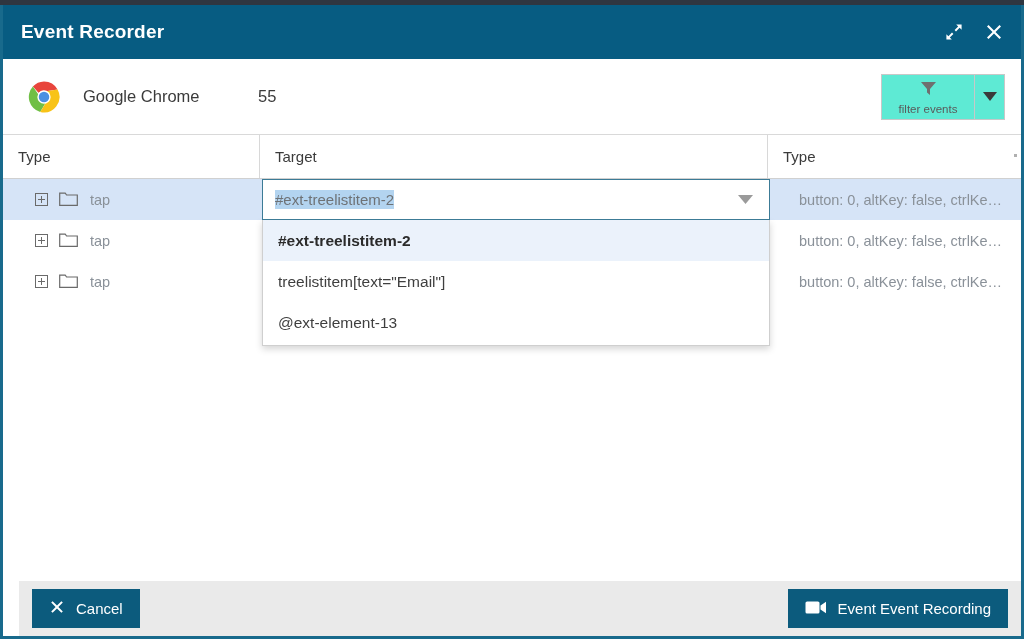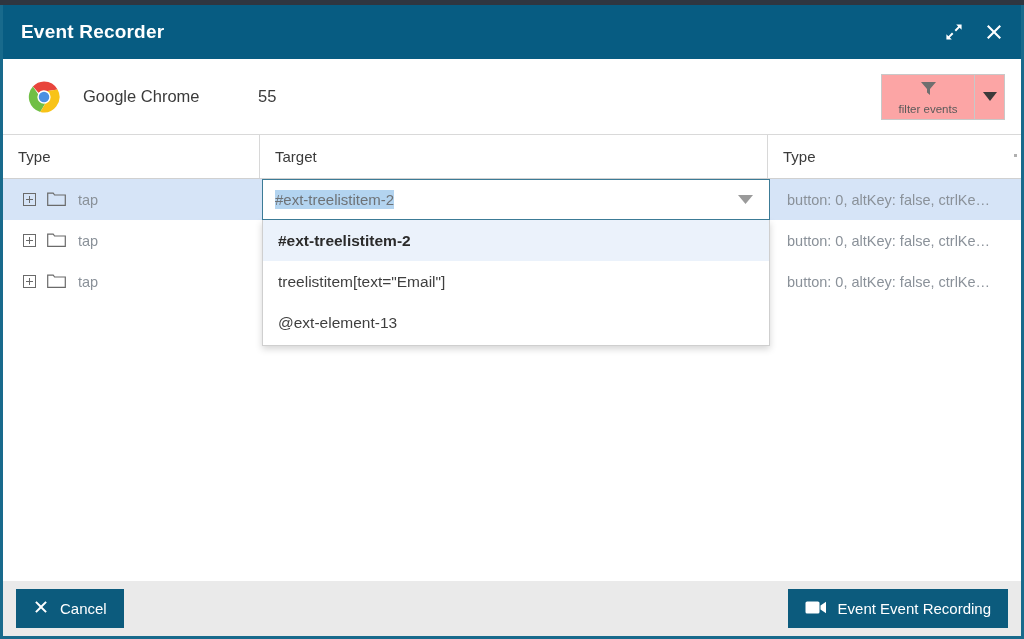--- a/index.html
+++ b/index.html
@@ -91,21 +91,21 @@
   .app-count {
     font-size: 16.5px;
     color: #3b3b3b;
   }
   .toolbar-spacer { flex: 1; }
 
   .filter-group {
     display: flex;
     margin-right: 16px;
     border: 1px solid #c8c8c8;
-    background: #fca5a5;
+    background: #5eead4;
     height: 46px;
   }
   .filter-main {
     width: 92px;
     display: flex;
     flex-direction: column;
     align-items: center;
     justify-content: center;
     cursor: pointer;
     padding-top: 3px;
@@ -156,21 +156,21 @@
     height: 41px;
     align-items: stretch;
   }
   .grid-row.selected { background: #D6E4F7; }
 
   .cell {
     display: flex;
     align-items: center;
     font-size: 14.5px;
     color: #8a9199;
-    padding-left: 20px;
+    padding-left: 32px;
     overflow: hidden;
     white-space: nowrap;
   }
   .cell.cell-data { color: #8a9199; }
 
   .expand-icon {
     width: 13px; height: 13px;
     border: 1px solid #6a6a6a;
     position: relative;
     flex: 0 0 auto;
@@ -248,21 +248,21 @@
     padding-left: 15px;
     font-size: 15.5px;
     color: #3f3f3f;
     cursor: pointer;
   }
   .dd-item.active { background: #EBF2FB; font-weight: 600; color: #2b2b2b; }
 
   
   .footer {
     position: absolute;
-    left: 0; right: 0; bottom: 0;
+    left: 16px; right: 0; bottom: 0;
     height: 55px;
     background: #EAEAEA;
     display: flex;
     align-items: center;
     justify-content: space-between;
     padding: 0 13px;
   }
   .btn {
     height: 39px;
     background: #0C5B7D;

